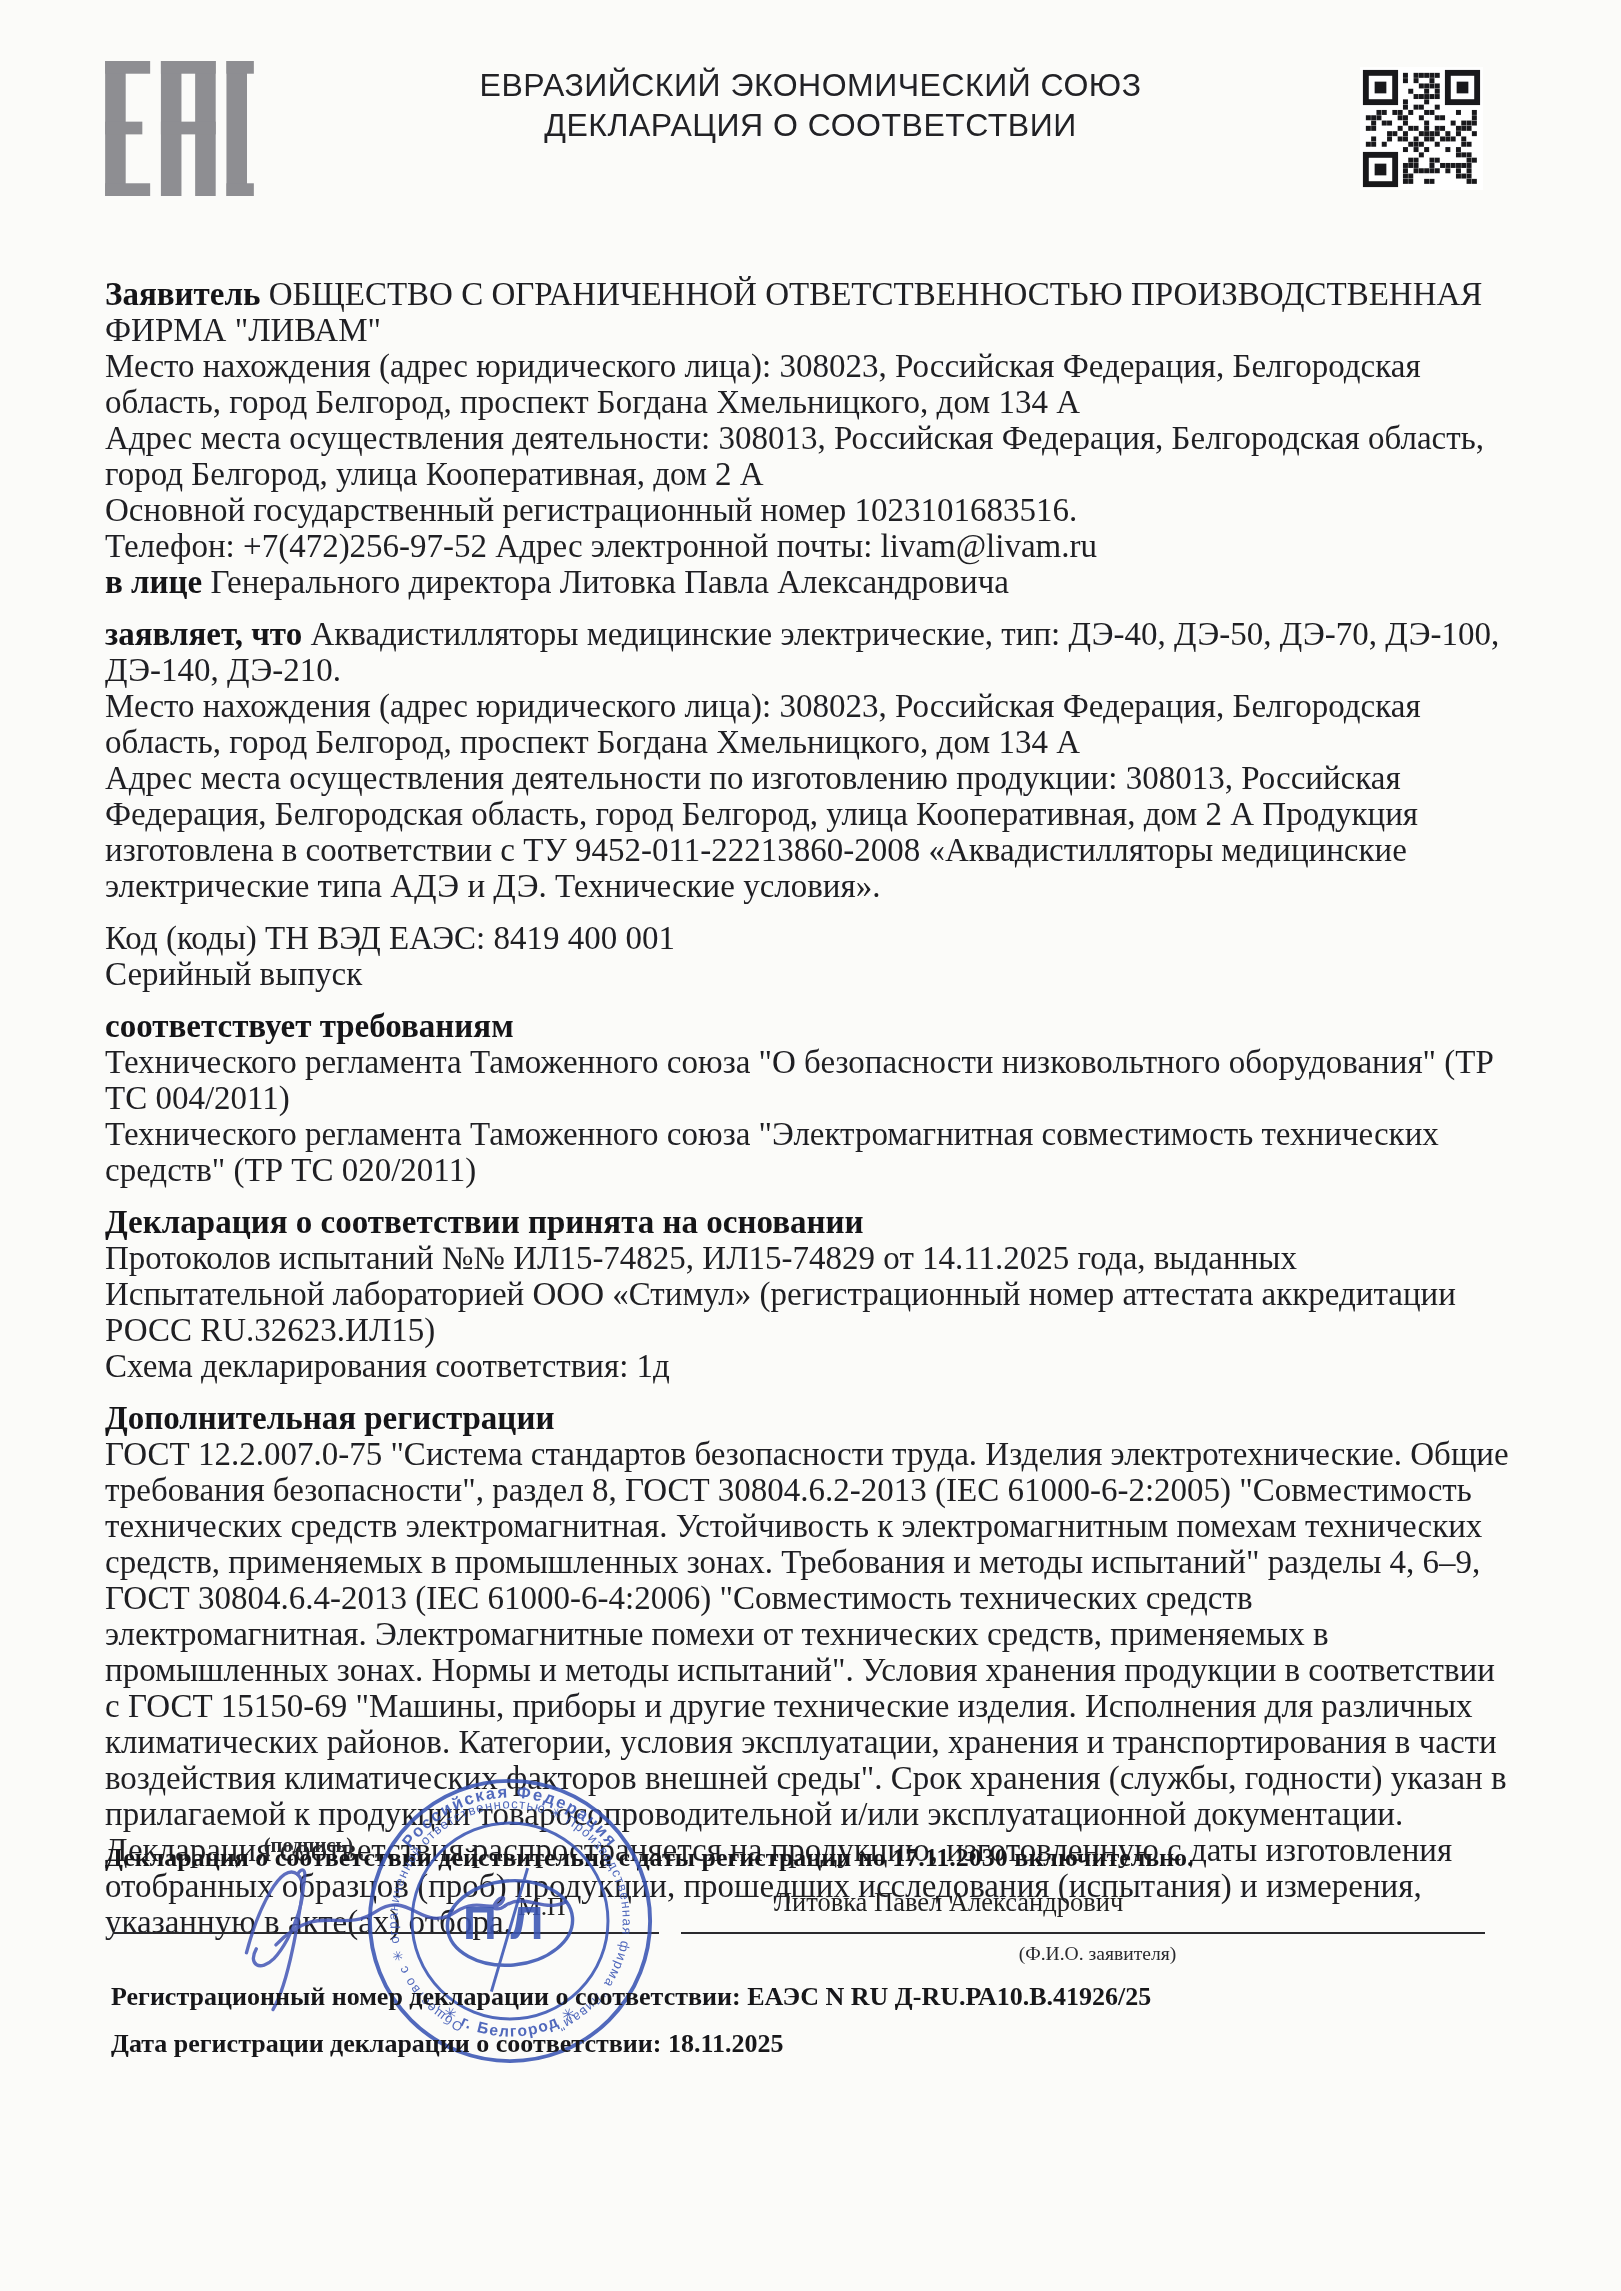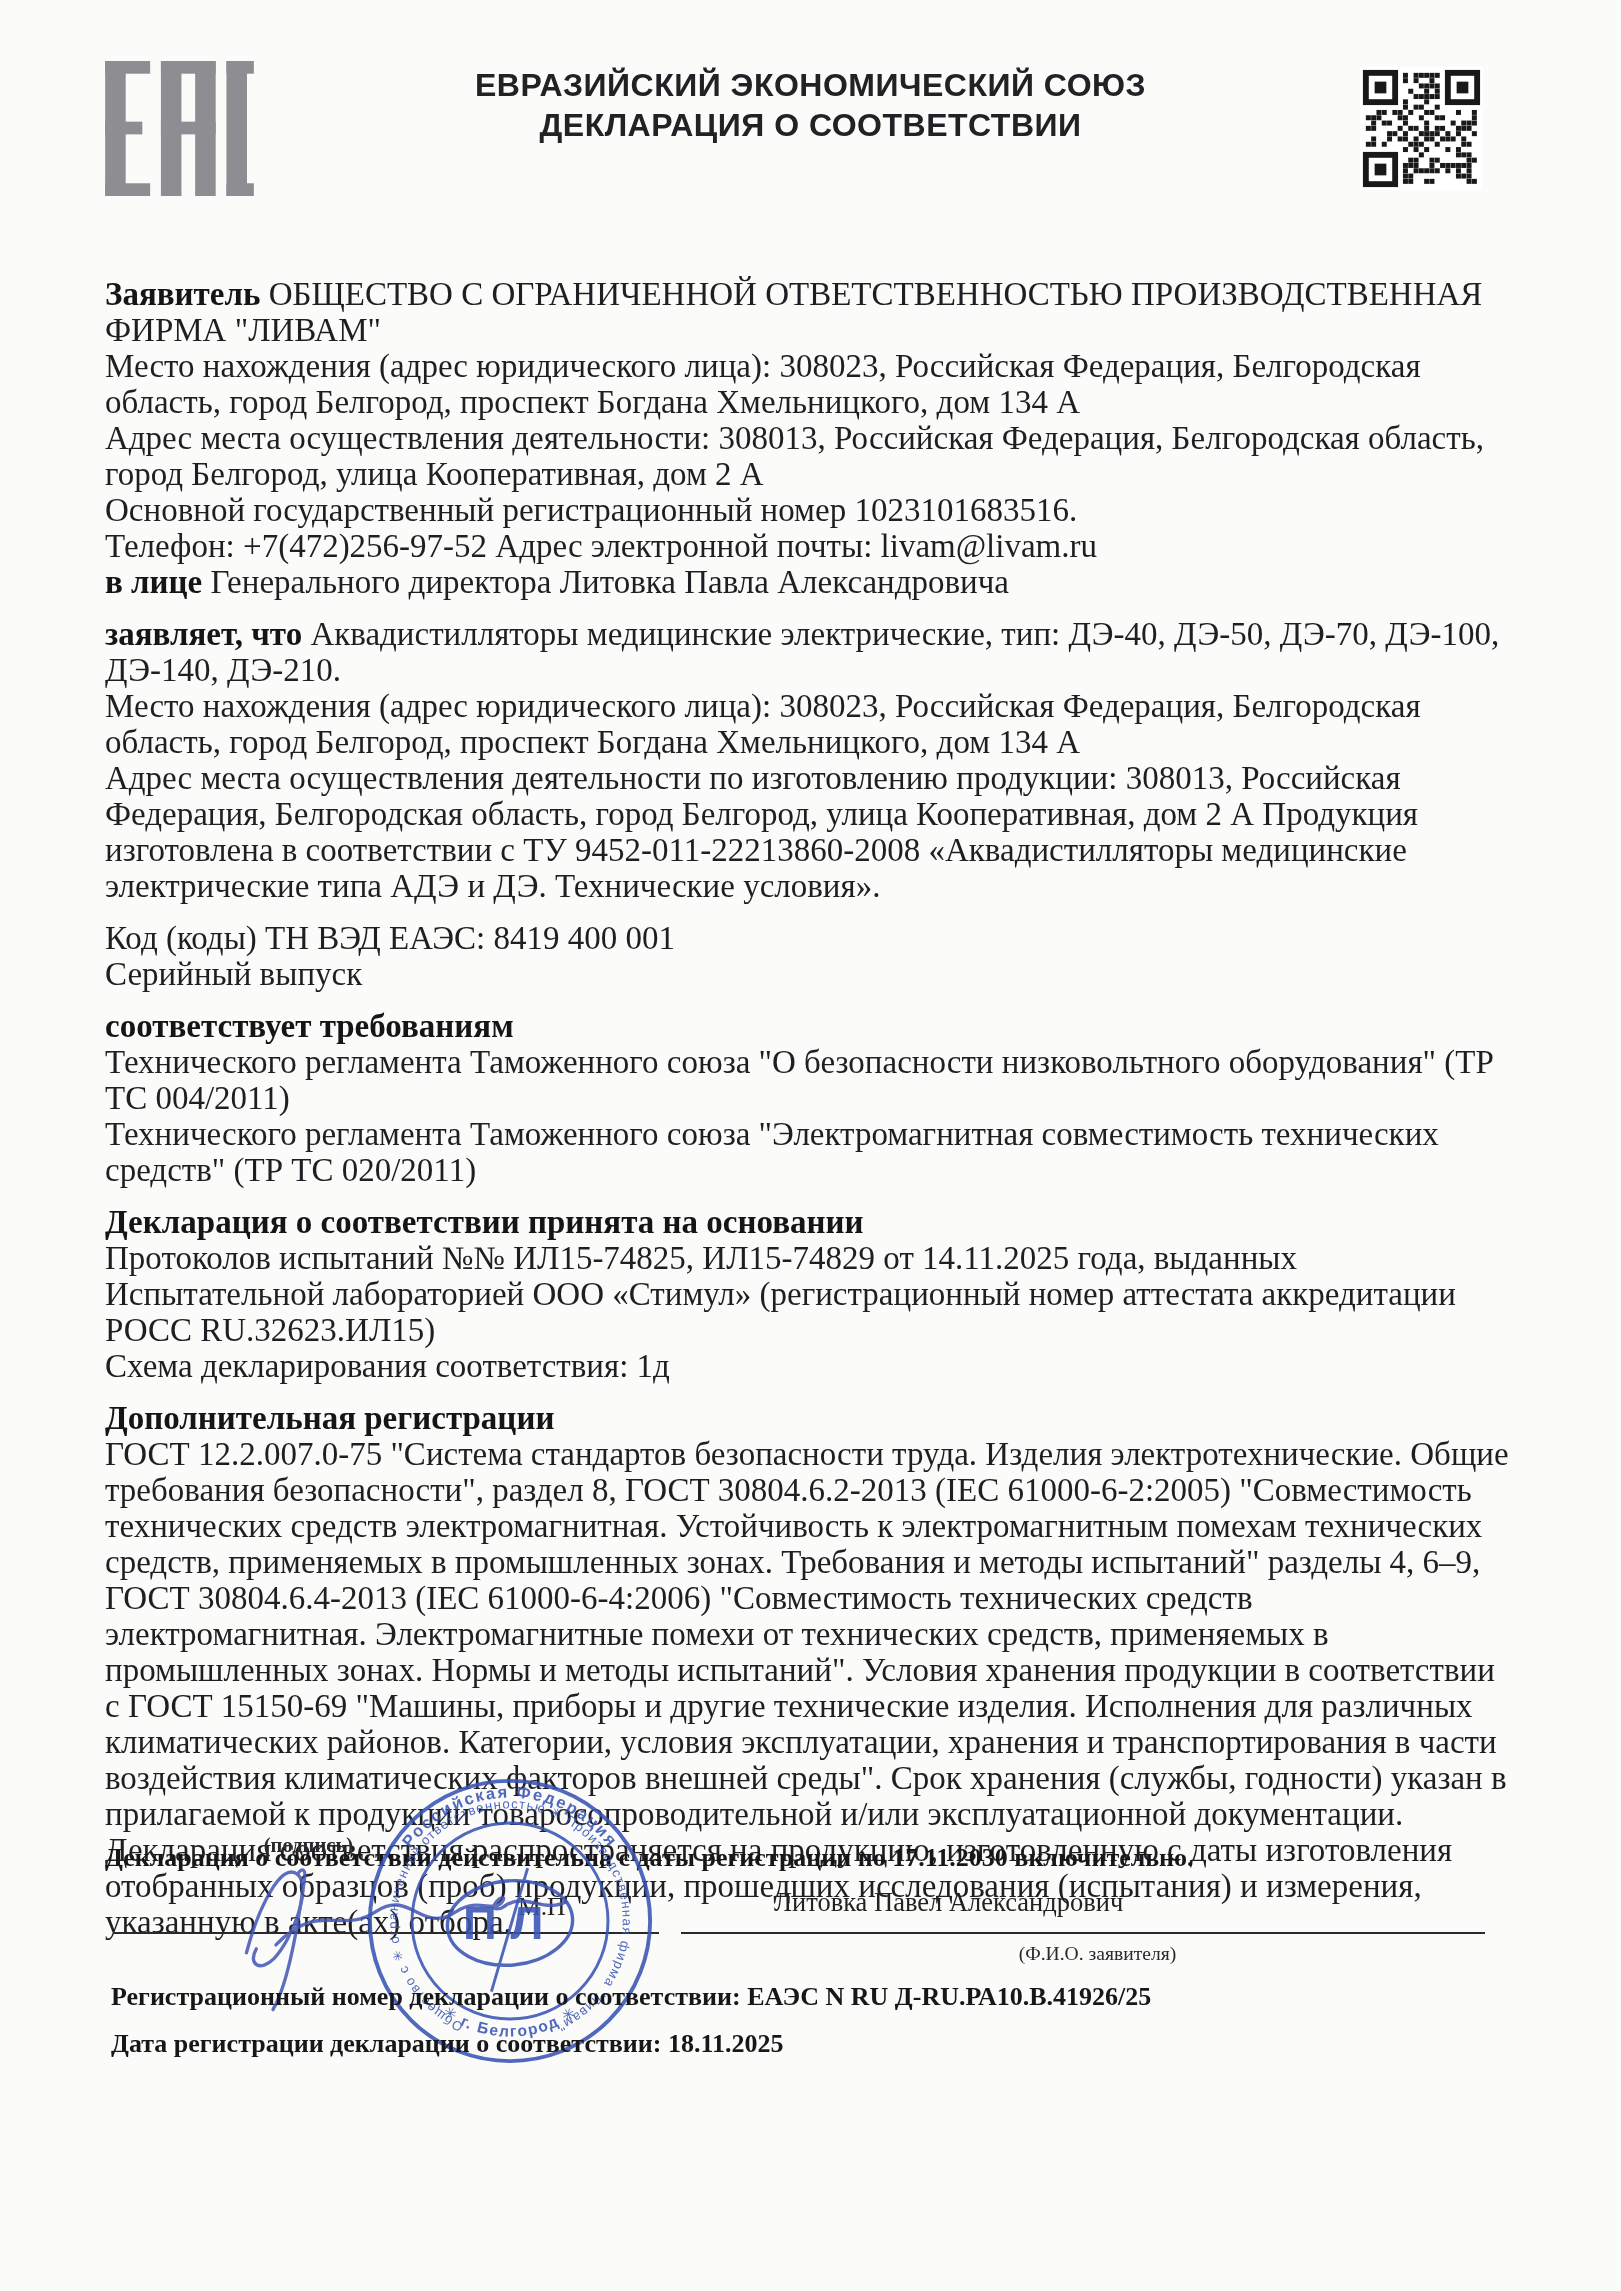--- a/index.html
+++ b/index.html
@@ -10,21 +10,21 @@
     font-family:"Liberation Serif","DejaVu Serif",serif;
     color:#1f1f23;
     overflow:hidden;
   }
   
   .eac-logo{position:absolute;left:105px;top:61px;width:149px;height:135px;}
   .doc-title{
     position:absolute;left:294px;right:294px;top:65px;
     text-align:center;
     font-family:"Liberation Sans","DejaVu Sans",sans-serif;
-    font-weight:bold;font-size:32px;line-height:40px;color:#222226;
+    font-weight:normal;font-size:32px;line-height:40px;color:#222226;
     letter-spacing:0.5px;
   }
   .qr{position:absolute;left:1360px;top:67px;width:123px;height:123px;}
   
   .doc-body{
     position:absolute;left:105px;top:276px;width:1411px;
     font-size:33px;line-height:36px;
   }
   .para{margin:0;}
   .para.sp{margin-top:16px;}

